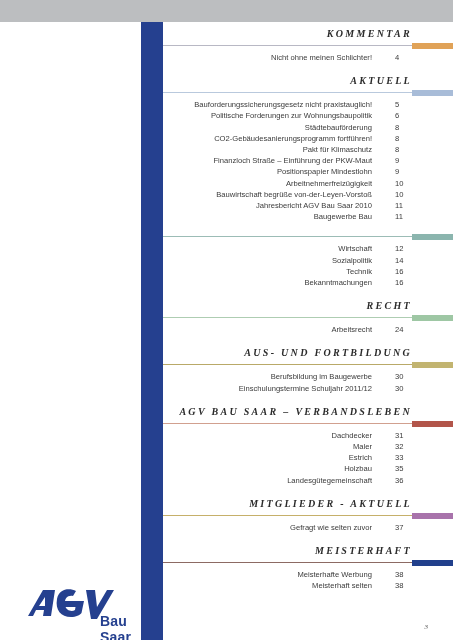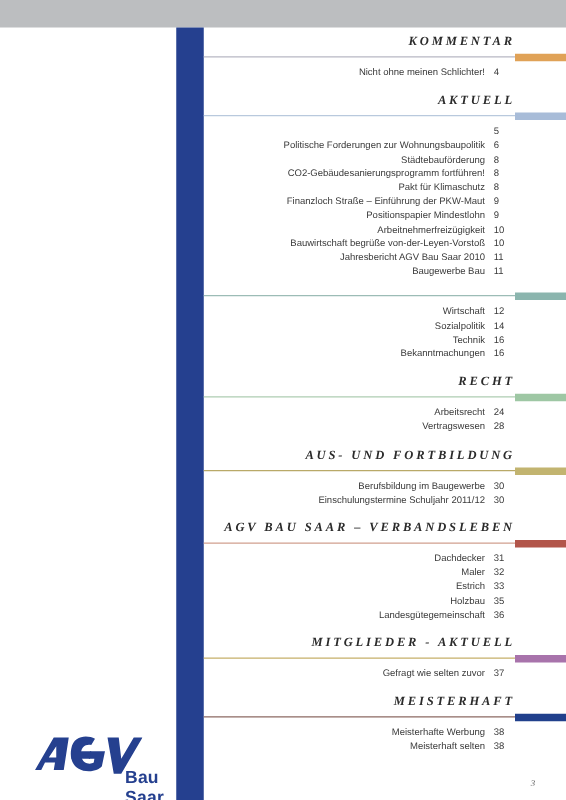--- a/index.html
+++ b/index.html
@@ -90,20 +90,21 @@
   .entries { padding-right: 13px; }
 
   .entry {
     display: flex;
     justify-content: flex-end;
     align-items: flex-end;
     font-size: 7.6px;
     line-height: 11.2px;
     color: #3a3a3a;
     white-space: nowrap;
+    gap: 16px;
   }
   .entry-title { text-align: right; }
   .entry-page {
     width: 17px;
     text-align: left;
     padding-left: 7px;
     font-size: 7.6px;
   }
 
   .section-gap { height: 12px; }
@@ -167,20 +168,21 @@
       <div class="section-gap"></div>
     </div>
     <div class="section">
       <div class="section-heading">Aktuell</div>
       <div class="rule-row">
         <div class="rule-line" style="background: rgb(185, 201, 221);"></div>
         <div class="rule-accent" style="background: rgb(168, 188, 216);"></div>
       </div>
       <div class="entries">
         <div class="entry">
+          <span class="entry-title">Bauforderungssicherungsgesetz nicht praxistauglich!</span>
           <span class="entry-page">5</span>
         </div>
         <div class="entry">
           <span class="entry-title">Politische Forderungen zur Wohnungsbaupolitik</span>
           <span class="entry-page">6</span>
         </div>
         <div class="entry">
           <span class="entry-title">Städtebauförderung</span>
           <span class="entry-page">8</span>
         </div>
@@ -247,24 +249,20 @@
     <div class="section">
       <div class="section-heading">Recht</div>
       <div class="rule-row">
         <div class="rule-line" style="background: rgb(174, 205, 178);"></div>
         <div class="rule-accent" style="background: rgb(158, 199, 164);"></div>
       </div>
       <div class="entries">
         <div class="entry">
           <span class="entry-title">Arbeitsrecht</span>
           <span class="entry-page">24</span>
-        </div>
-        <div class="entry">
-          <span class="entry-title">Vertragswesen</span>
-          <span class="entry-page">28</span>
         </div>
       </div>
       <div class="section-gap"></div>
     </div>
     <div class="section">
       <div class="section-heading">Aus- und Fortbildung</div>
       <div class="rule-row">
         <div class="rule-line" style="background: rgb(185, 169, 104);"></div>
         <div class="rule-accent" style="background: rgb(194, 180, 112);"></div>
       </div>

